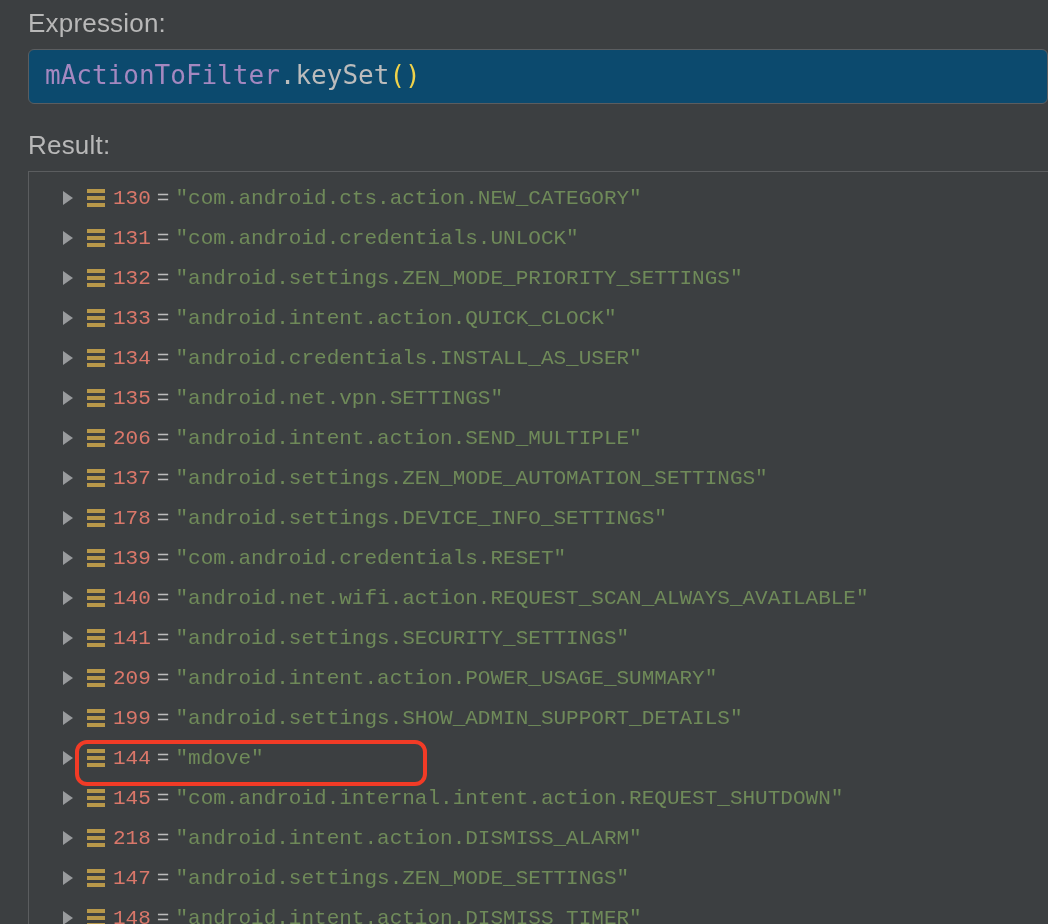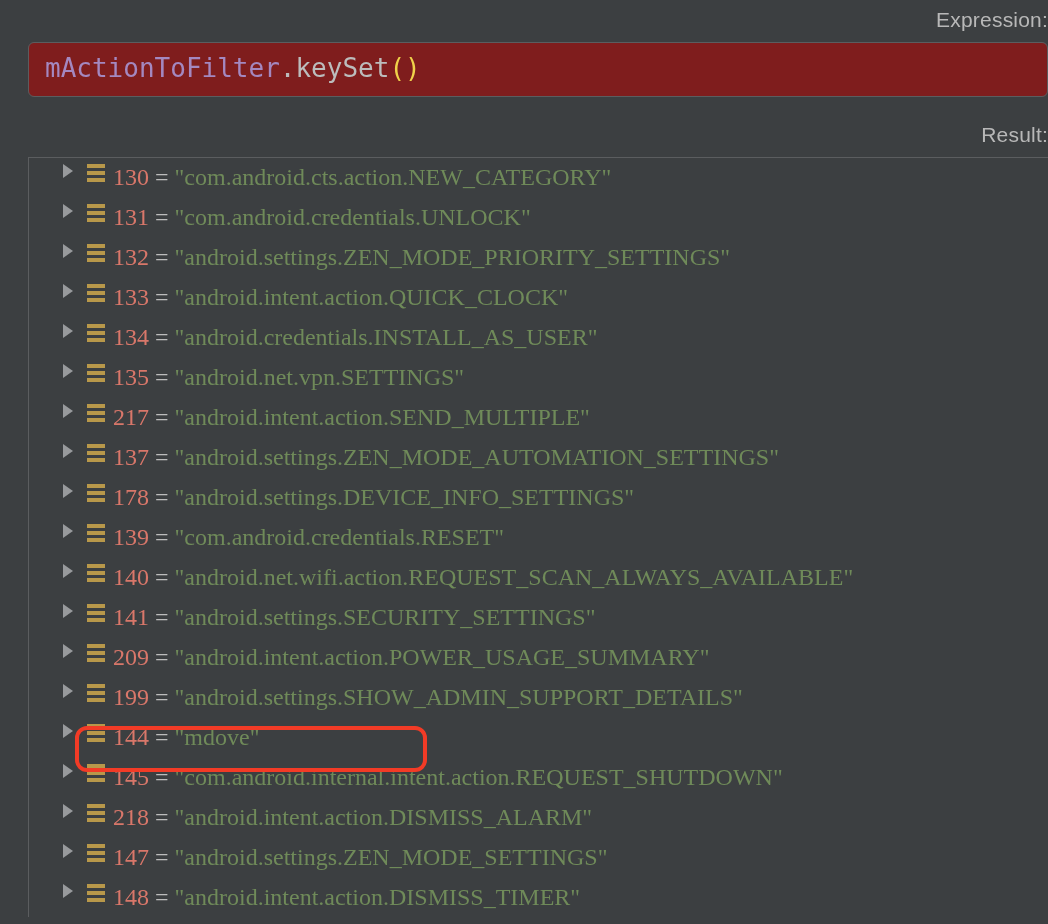--- a/index.html
+++ b/index.html
@@ -8,31 +8,30 @@
     height: 924px;
     background: #3c3f41;
     font-family: "Segoe UI", "Helvetica Neue", Arial, sans-serif;
     color: #bbbbbb;
     overflow: hidden;
   }
   .container {
     padding: 8px 0 0 28px;
   }
   .section-label {
-    font-size: 21px;
+    font-size: 26px;
     color: #b8b8b8;
     margin-bottom: 10px;
     font-weight: 400;
     letter-spacing: 0.2px;
-    text-align: right;
   }
   .expr-box {
     border: 1px solid #5b5d5f;
     border-radius: 6px;
-    background: #7f1d1d;
+    background: #0c4a6e;
     padding: 10px 16px 12px 16px;
     margin-right: 0;
     font-family: "Menlo", "Consolas", monospace;
     font-size: 26px;
     line-height: 1.2;
     white-space: pre;
   }
   .tk-field   { color: #a488c0; }
   .tk-dot     { color: #bcbcbc; }
   .tk-method  { color: #bcbcbc; }
@@ -45,23 +44,24 @@
     border-radius: 0;
     margin-top: 10px;
     padding-top: 6px;
     padding-left: 34px;
     position: relative;
     height: 760px;
     overflow: hidden;
   }
   .tree-row {
     display: flex;
+    align-items: center;
     height: 40px;
-    font-family: Liberation Serif, serif;
-    font-size: 24px;
+    font-family: Liberation Mono, monospace;
+    font-size: 21px;
     white-space: nowrap;
     position: relative;
   }
   .chev {
     width: 0; height: 0;
     border-top: 7px solid transparent;
     border-bottom: 7px solid transparent;
     border-left: 10px solid #989a9c;
     margin-right: 14px;
     flex: 0 0 auto;
@@ -170,21 +170,21 @@
           <span class="eq"> = </span>
           <span class="val">"android.net.vpn.SETTINGS"</span>
         </div>
         <div class="tree-row">
           <div class="chev"></div>
           <div class="arr-icon">
             <span></span>
             <span></span>
             <span></span>
           </div>
-          <span class="idx">217</span>
+          <span class="idx">206</span>
           <span class="eq"> = </span>
           <span class="val">"android.intent.action.SEND_MULTIPLE"</span>
         </div>
         <div class="tree-row">
           <div class="chev"></div>
           <div class="arr-icon">
             <span></span>
             <span></span>
             <span></span>
           </div>

